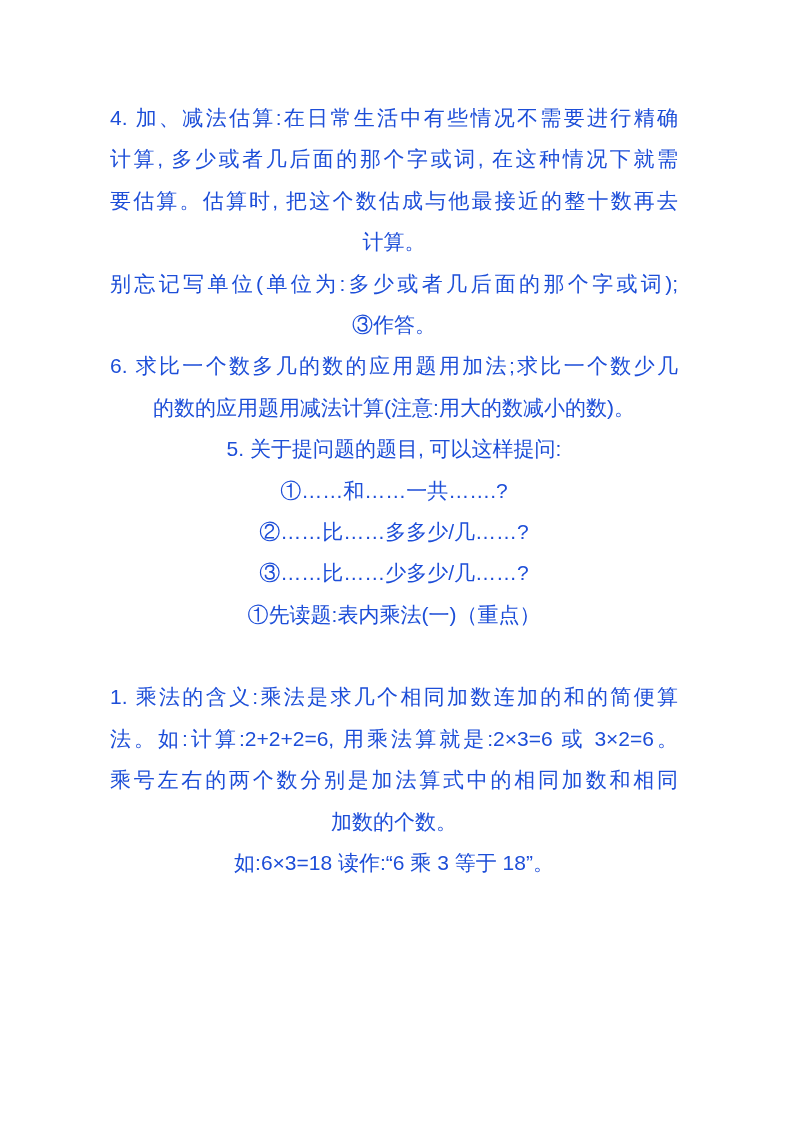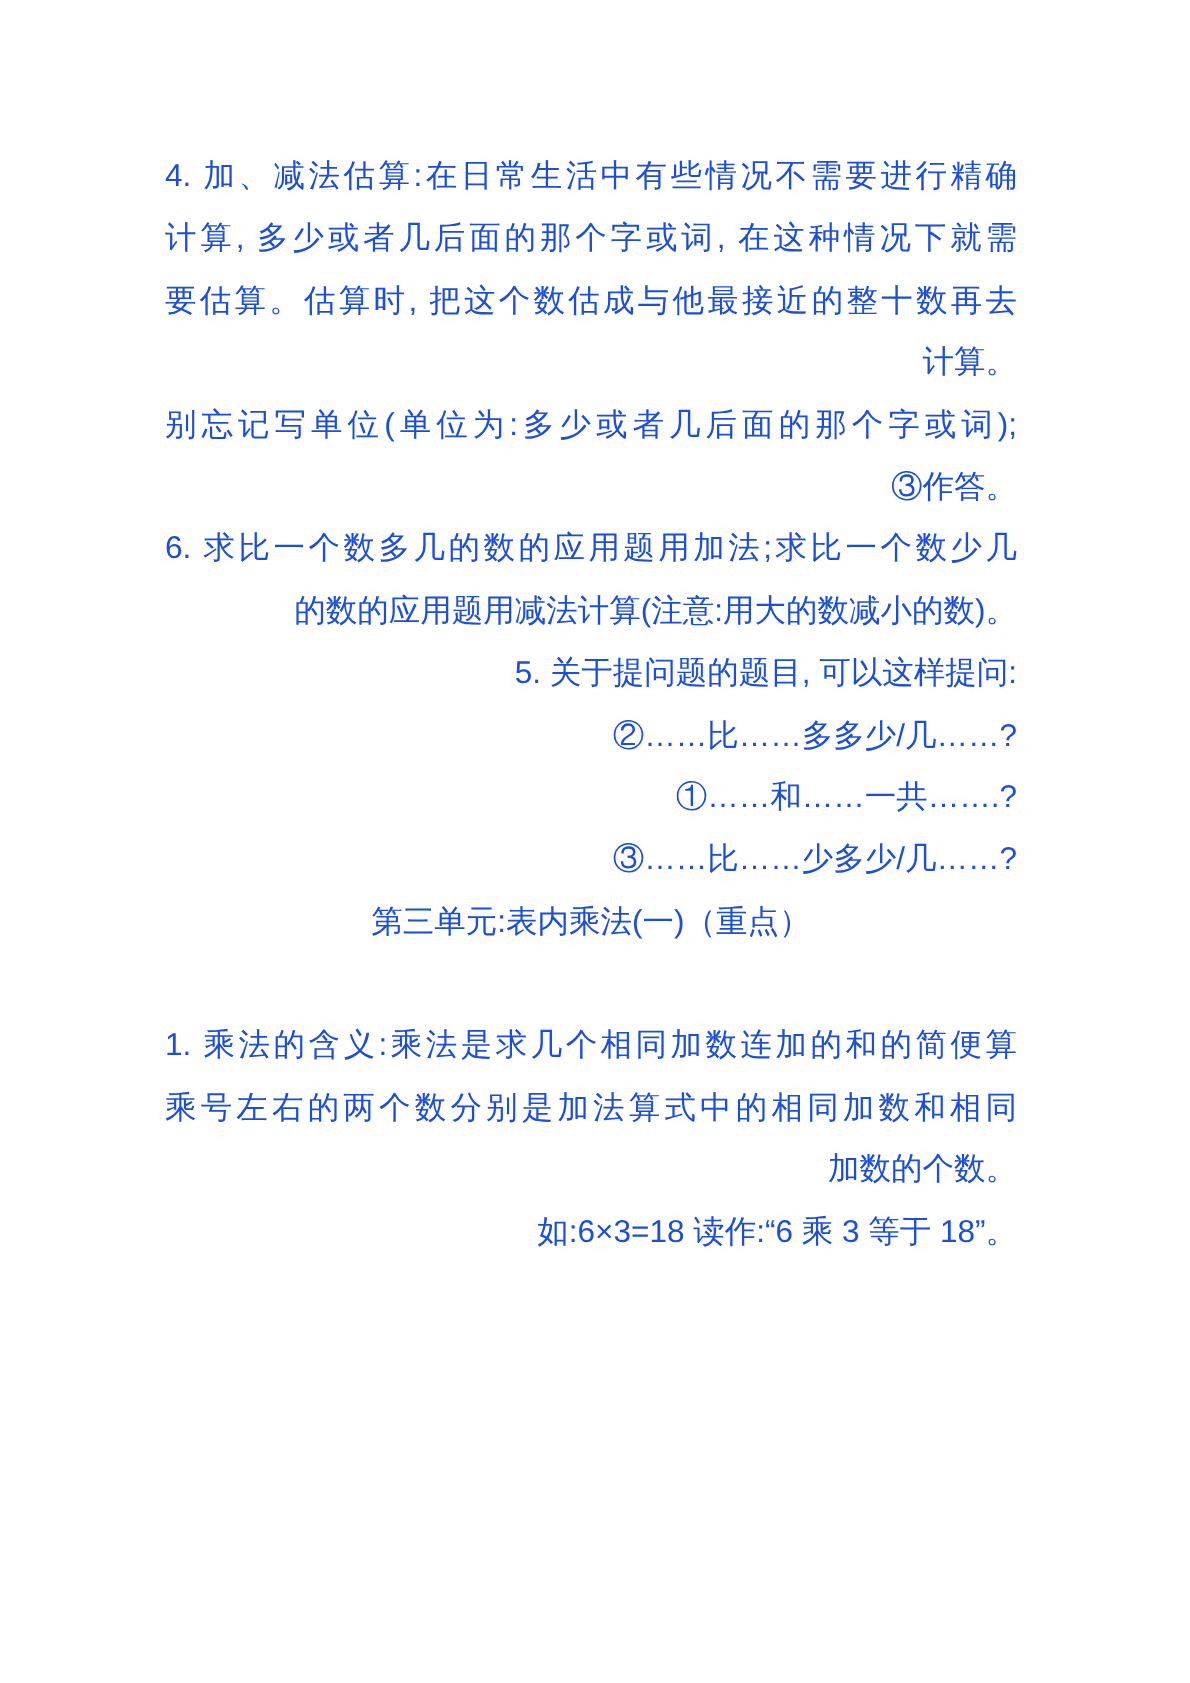--- a/index.html
+++ b/index.html
@@ -26,21 +26,21 @@
   }
   .line {
     height: 41.4px;
     line-height: 41.4px;
   }
   .jst {
     text-align: justify;
     text-align-last: justify;
   }
   .lft {
-    text-align: right;
+    text-align: center;
     white-space: pre;
   }
   .ctr {
     text-align: center;
   }
   .blank {
     height: 41.4px;
   }
 </style>
 </head>
@@ -50,23 +50,24 @@
   <div class="content">
     <div class="line jst">4. 加、减法估算:在日常生活中有些情况不需要进行精确</div>
     <div class="line jst">计算, 多少或者几后面的那个字或词, 在这种情况下就需</div>
     <div class="line jst">要估算。估算时, 把这个数估成与他最接近的整十数再去</div>
     <div class="line lft">计算。</div>
     <div class="line jst">别忘记写单位(单位为:多少或者几后面的那个字或词);</div>
     <div class="line lft">③作答。</div>
     <div class="line jst">6. 求比一个数多几的数的应用题用加法;求比一个数少几</div>
     <div class="line lft">的数的应用题用减法计算(注意:用大的数减小的数)。</div>
     <div class="line lft">5. 关于提问题的题目, 可以这样提问:</div>
+    <div class="line lft">①……和……一共…….?</div>
     <div class="line lft">②……比……多多少/几……?</div>
-    <div class="line lft">①……和……一共…….?</div>
     <div class="line lft">③……比……少多少/几……?</div>
-    <div class="line ctr">第三单元:表内乘法(一)（重点）</div>
+    <div class="line ctr">①先读题:表内乘法(一)（重点）</div>
     <div class="line blank"></div>
     <div class="line jst">1. 乘法的含义:乘法是求几个相同加数连加的和的简便算</div>
+    <div class="line jst">法。如:计算:2+2+2=6, 用乘法算就是:2×3=6 或 3×2=6。</div>
     <div class="line jst">乘号左右的两个数分别是加法算式中的相同加数和相同</div>
     <div class="line lft">加数的个数。</div>
     <div class="line lft">如:6×3=18 读作:“6 乘 3 等于 18”。</div>
   </div>
 </div>
 
 </body></html>

